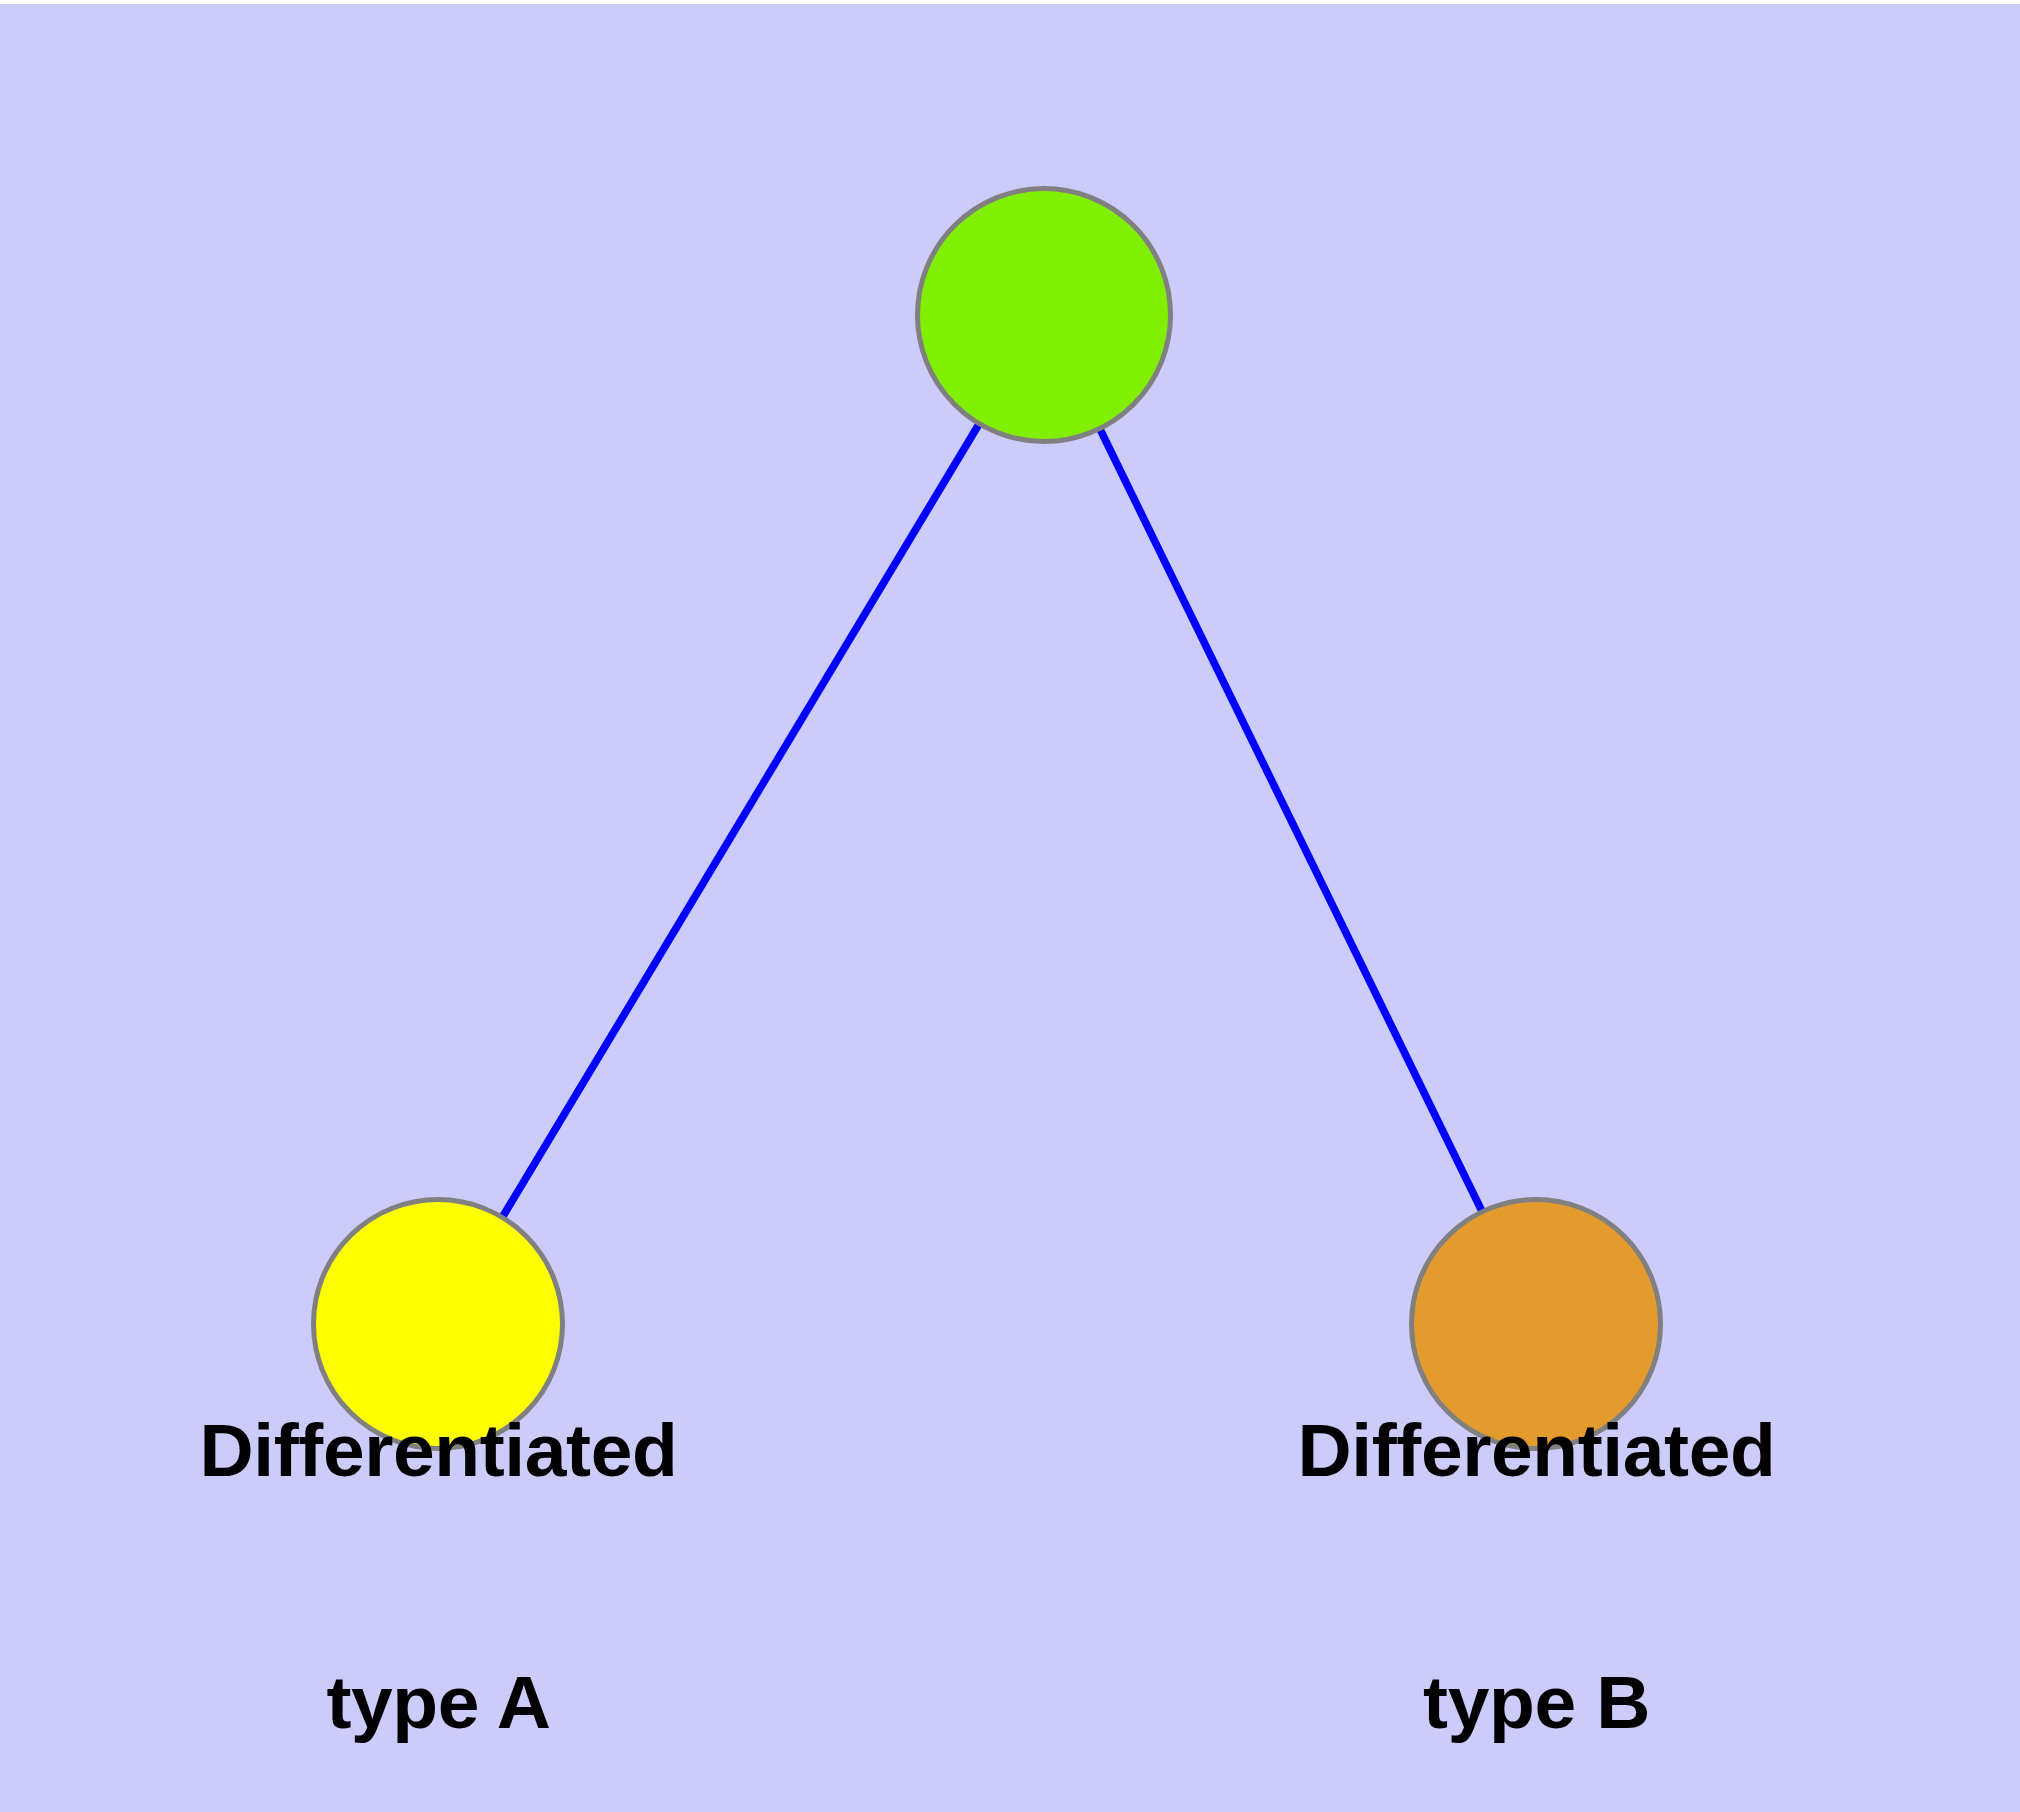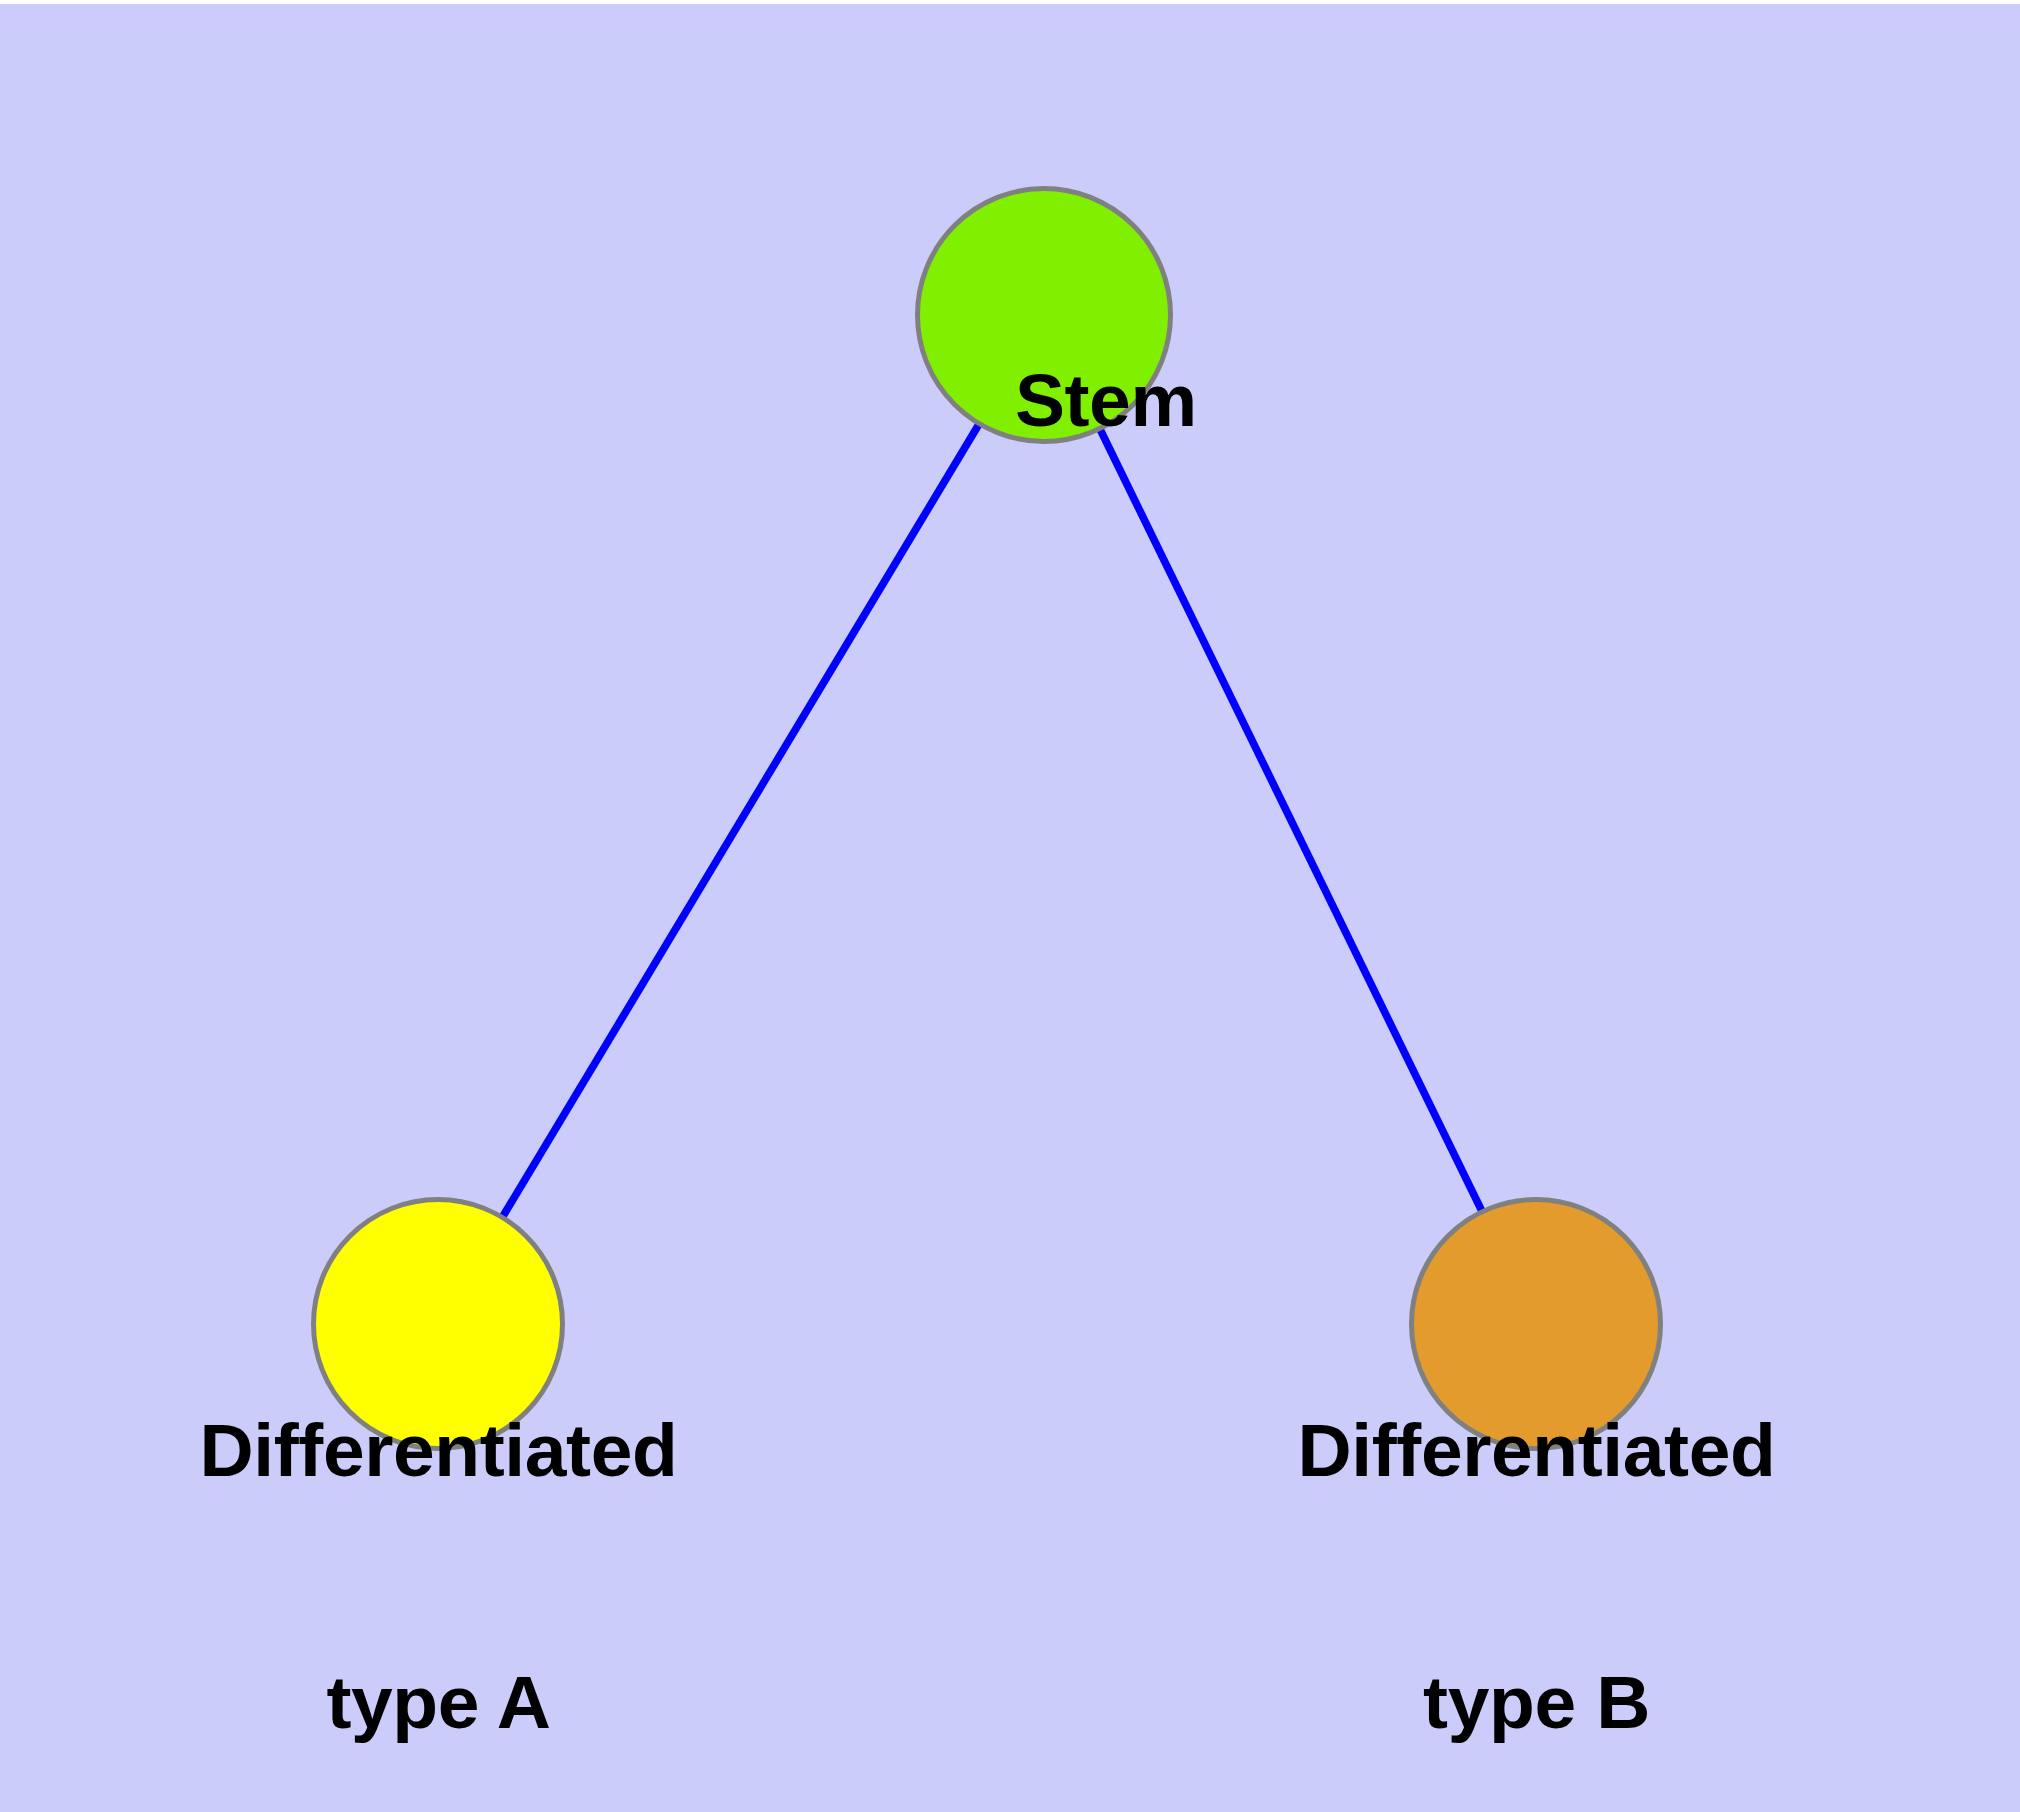--- a/index.html
+++ b/index.html
@@ -65,23 +65,20 @@
 
   <div id="plot-area" style="background: rgb(204, 204, 250); width: 2021px;"></div>
 
   <svg id="graph-svg" viewBox="0 0 2384 2138" preserveAspectRatio="none" style="width: 2021px; height: 1812px;">
     <line id="edge-stem-diff_a" x1="1232" y1="372" x2="517" y2="1562" stroke="#0000ff" stroke-width="9" stroke-linecap="butt"></line>
     <line id="edge-stem-diff_b" x1="1232" y1="372" x2="1813" y2="1562" stroke="#0000ff" stroke-width="9" stroke-linecap="butt"></line>
   </svg>
 
   <div class="node-group" style="left:0; top:0; width:2021px; height:1812px;">
     <div class="node-circle" id="circle-stem" style="left: 915px; top: 186px; width: 258px; height: 258px; background: rgb(128, 240, 0); border-color: rgb(128, 128, 128);"></div>
-    <div class="node-label label-stem" id="label-stem" style="left: 451px; width: 1187px; color: rgb(0, 0, 0); top: 274px;">
-      <span>Stem</span>
-    </div>
   </div>
 
   <div class="node-group" style="left:0; top:0; width:2021px; height:1812px;">
     <div class="node-circle" id="circle-diff_a" style="left: 311px; top: 1197px; width: 254px; height: 254px; background: rgb(255, 255, 0); border-color: rgb(128, 128, 128);"></div>
     <div class="node-label label-leaf" id="label-diff_a" style="left: -155px; width: 1187px; color: rgb(0, 0, 0); top: 1240px;">
       <div>Differentiated</div>
       <div>type A</div>
     </div>
   </div>
 

